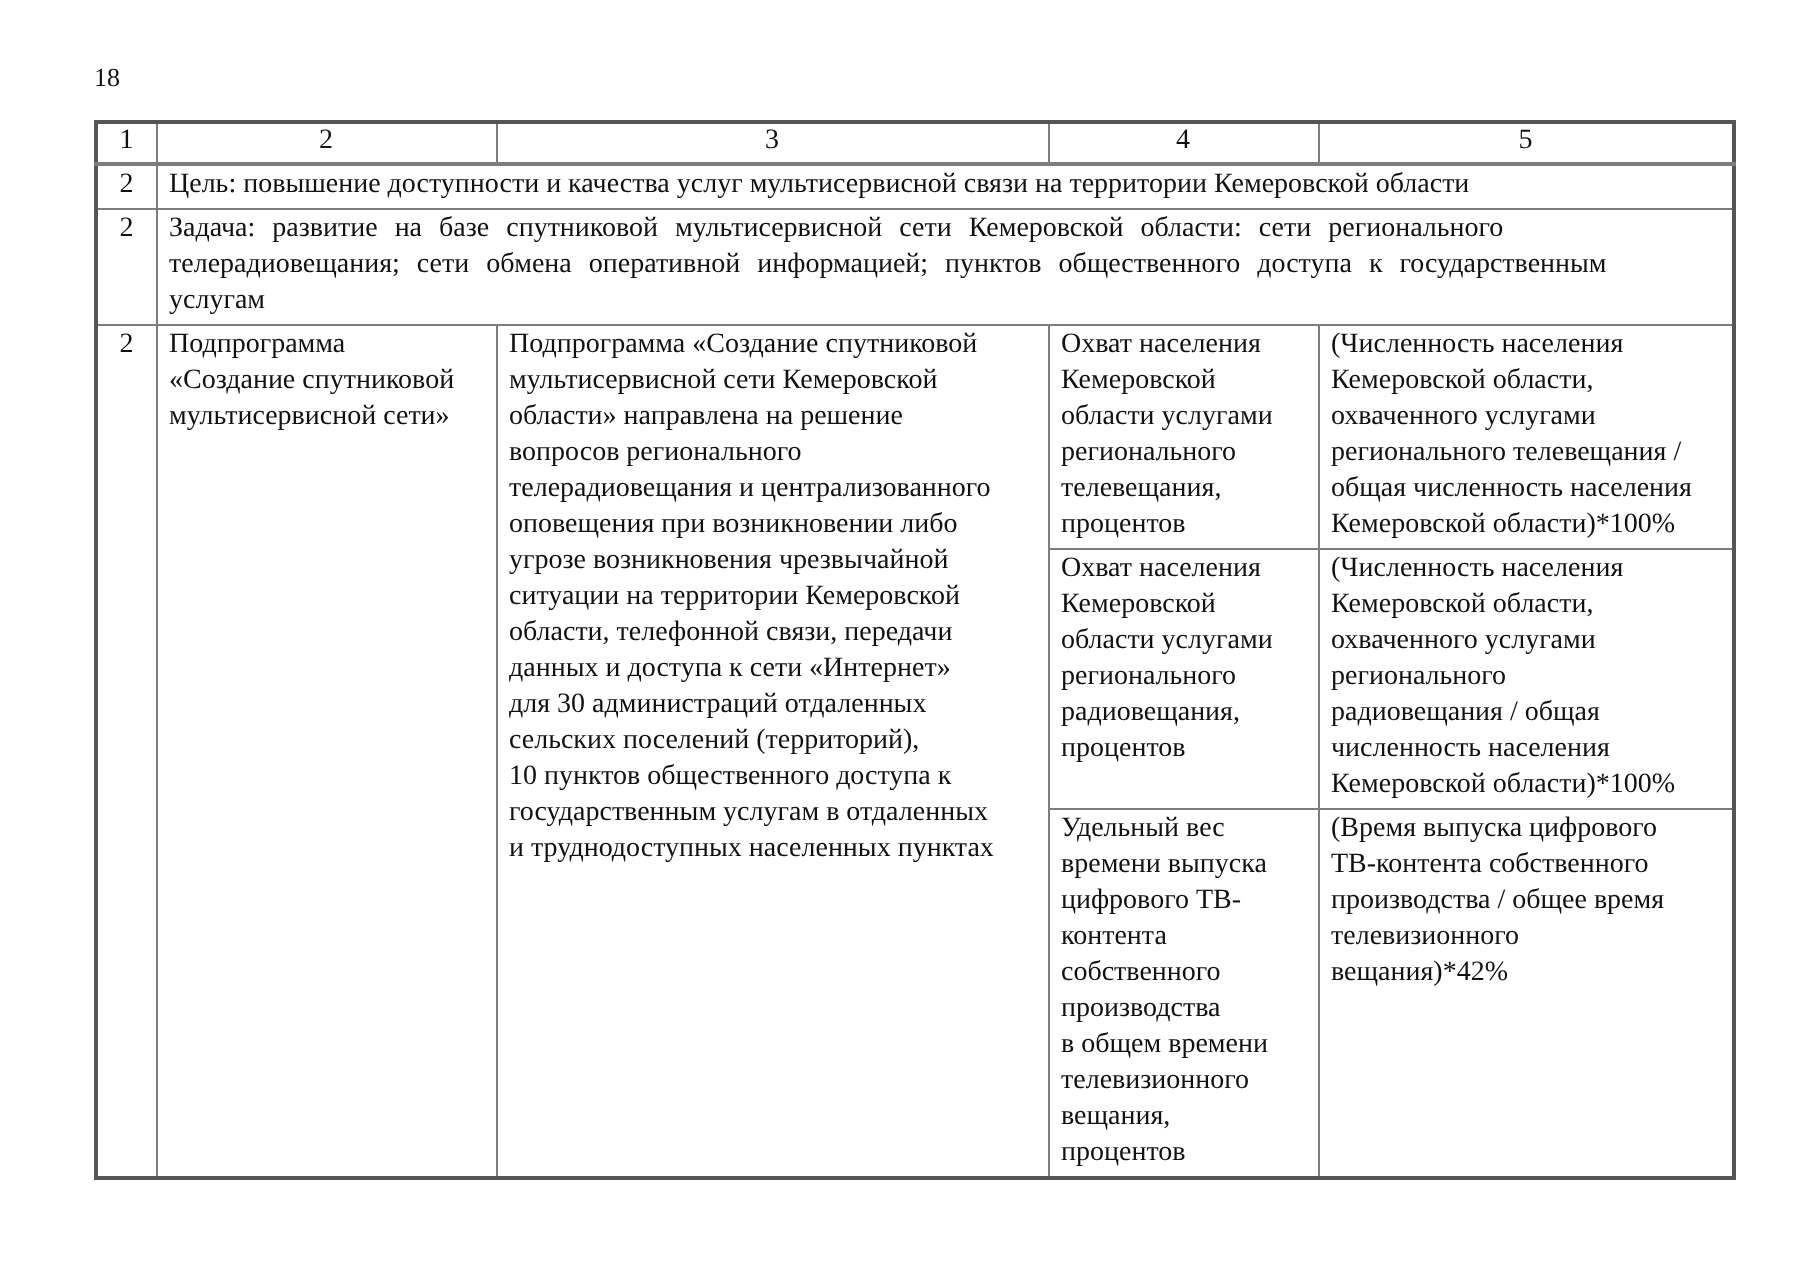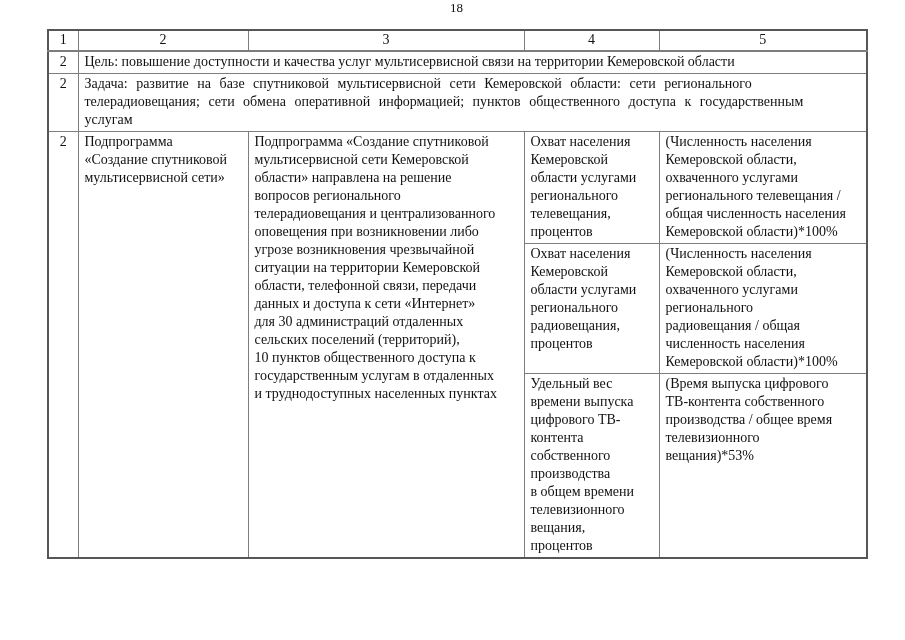--- a/index.html
+++ b/index.html
@@ -8,23 +8,23 @@
     background: #ffffff;
   }
   body {
     width: 905px;
     height: 640px;
     overflow: hidden;
     font-family: "Liberation Serif", "DejaVu Serif", serif;
     color: #111111;
   }
   .page-number {
+    margin-top: 31px;
     width: 819px;
     margin-left: 47px;
-    text-align: center;
     font-size: 13px;
     line-height: 16px;
   }
   table.program-table {
     margin-left: 47px;
     margin-top: 13px;
     border-collapse: collapse;
     table-layout: fixed;
     width: 819px;
     font-size: 14px;
@@ -156,16 +156,16 @@
 собственного
 производства
 в общем времени
 телевизионного
 вещания,
 процентов</td>
     <td class="pre">(Время выпуска цифрового
 ТВ-контента собственного
 производства / общее время
 телевизионного
-вещания)*53%</td>
+вещания)*42%</td>
   </tr>
 </tbody>
   </table>
 
 </body></html>

